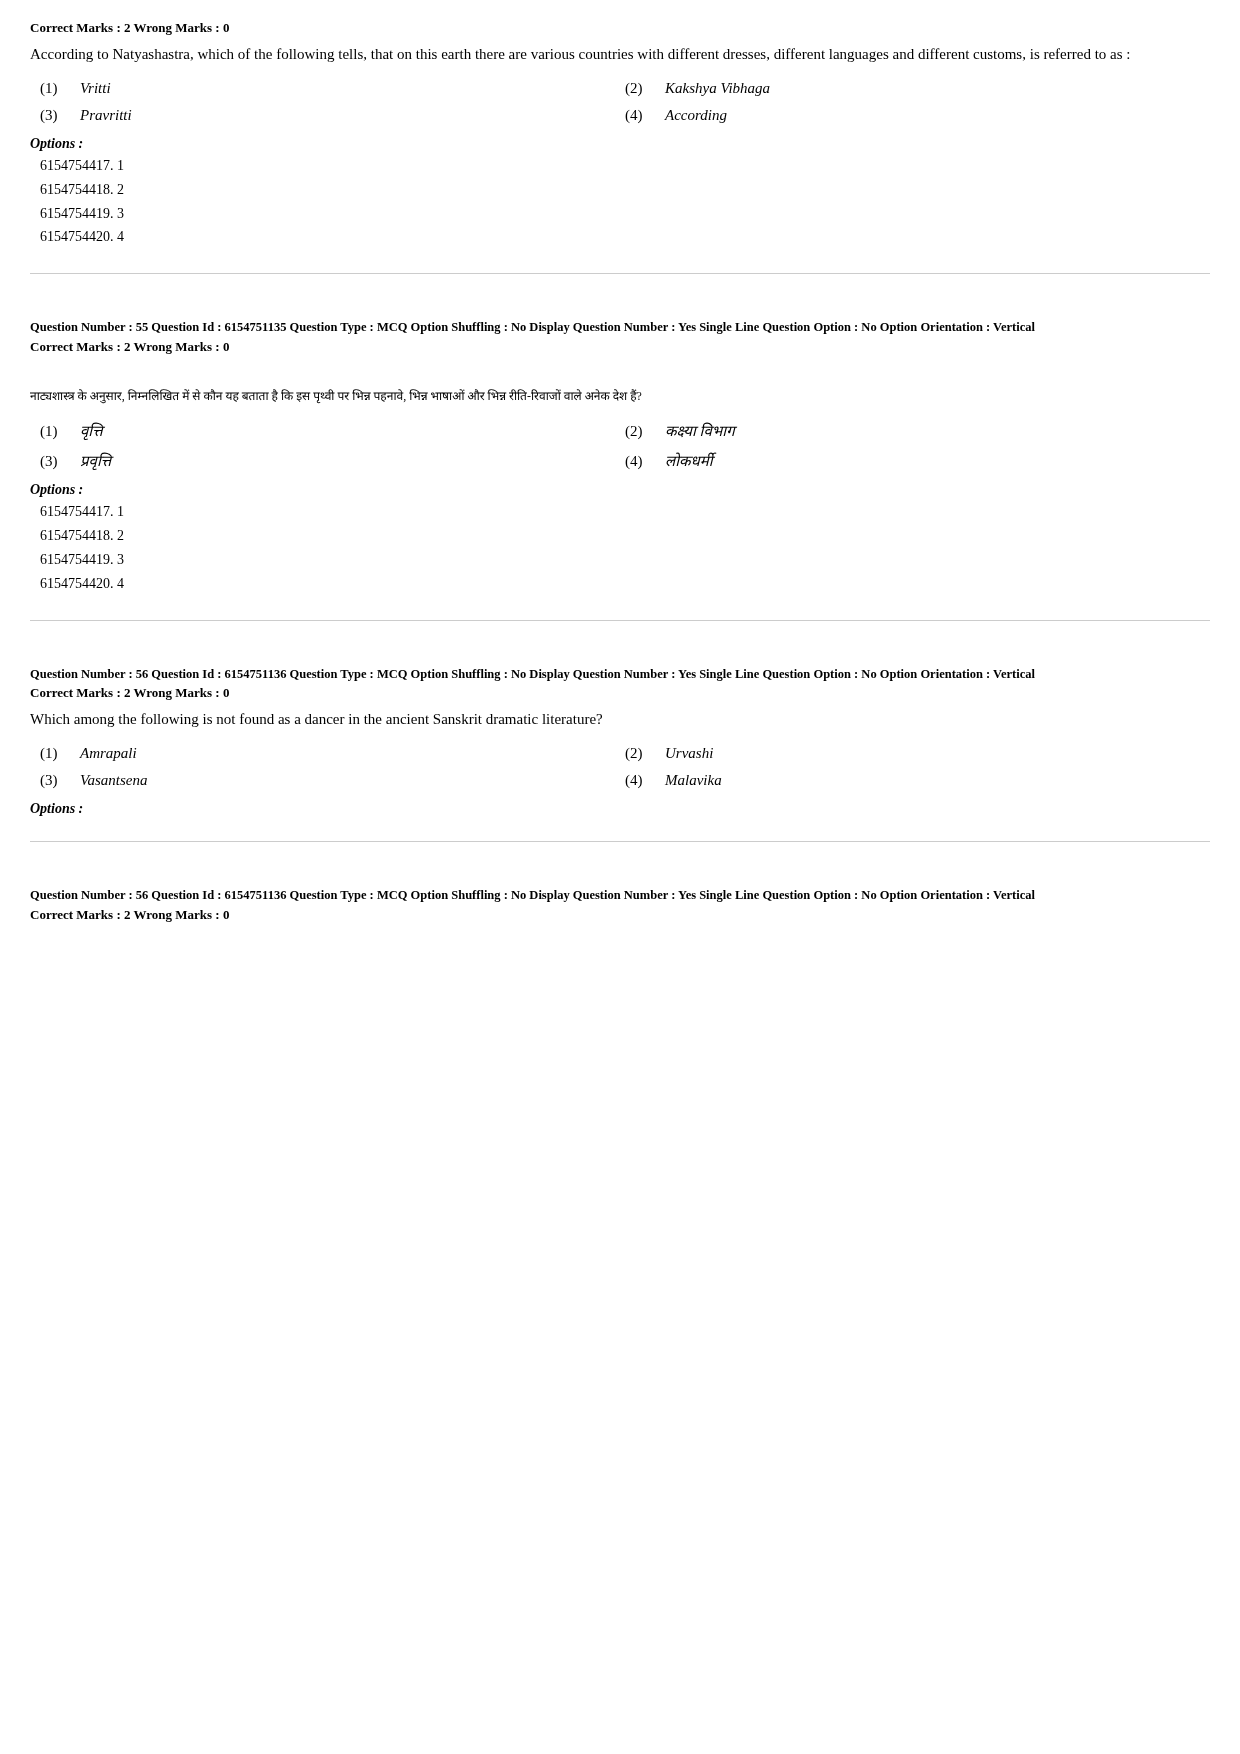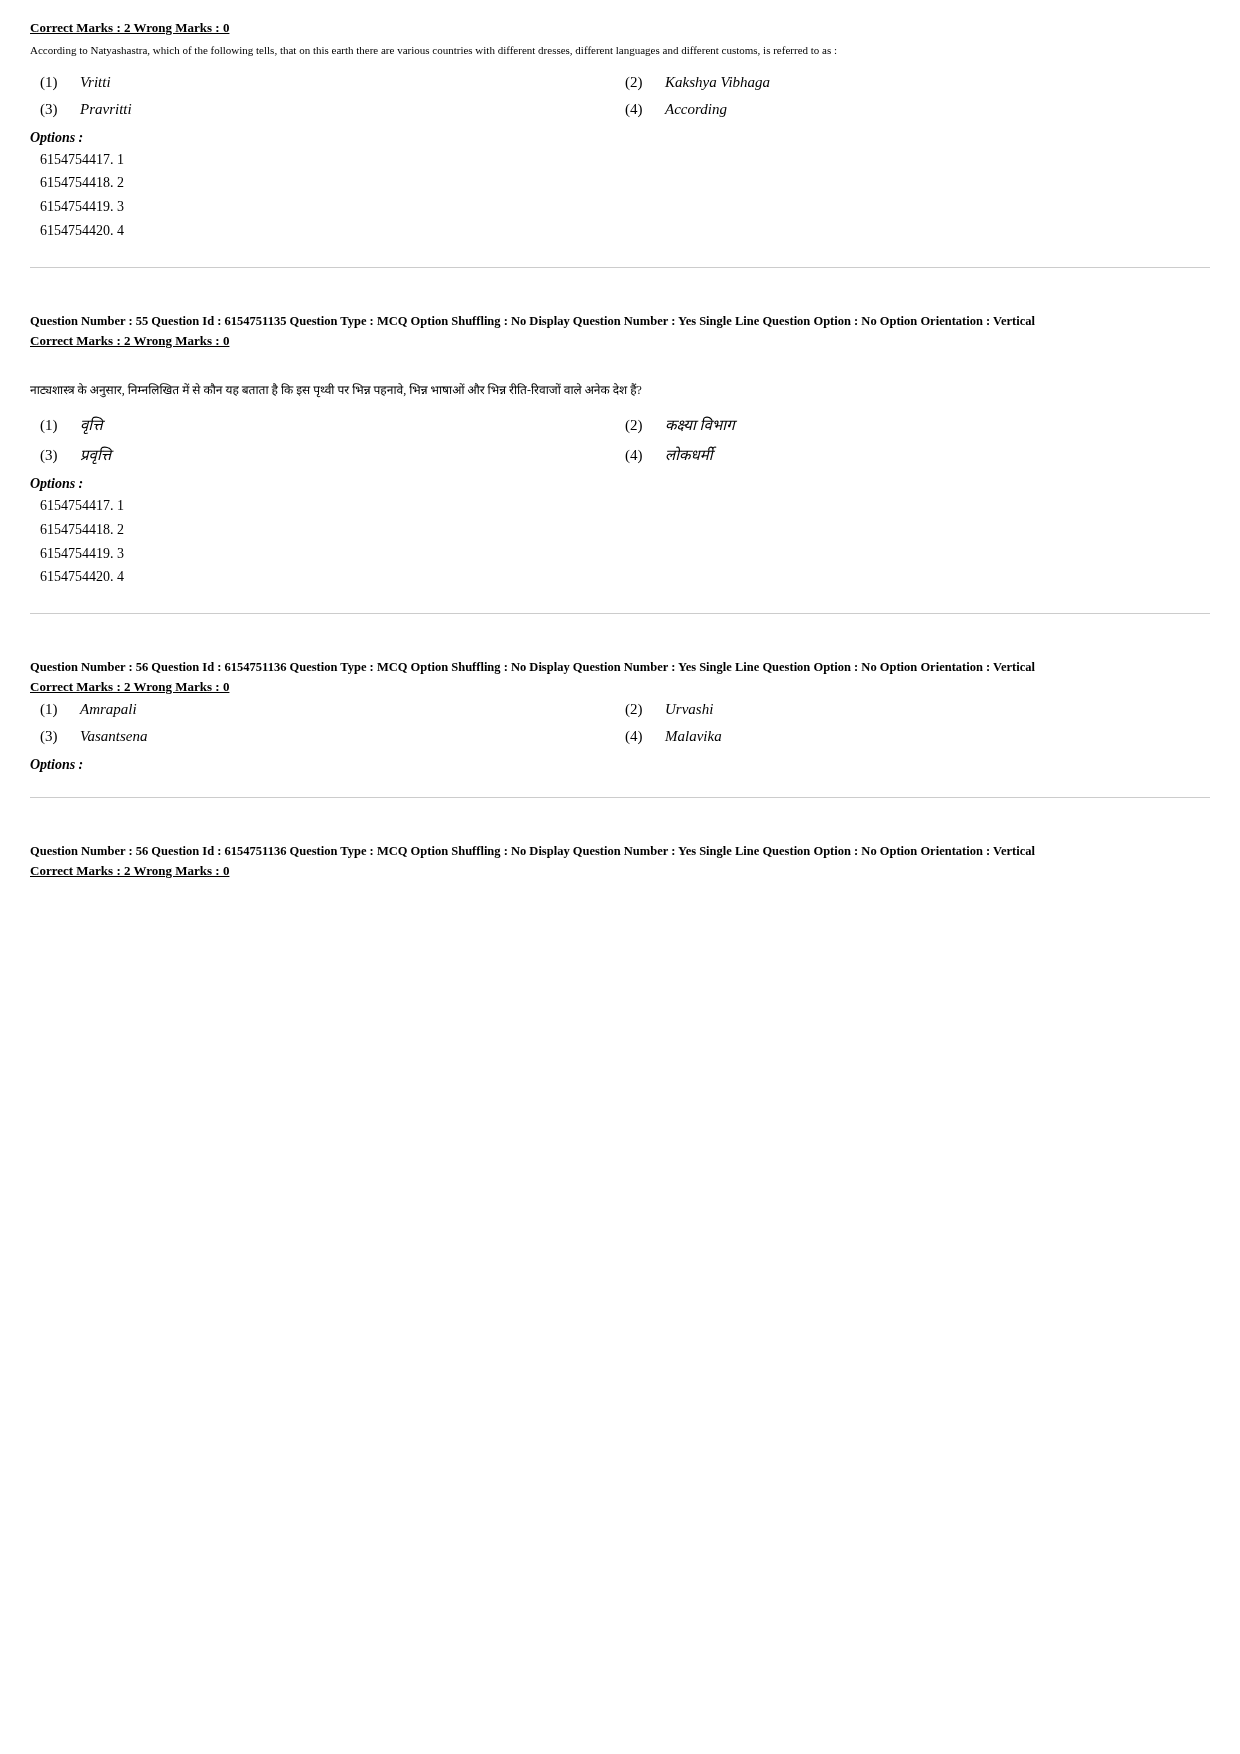--- a/index.html
+++ b/index.html
@@ -23,24 +23,23 @@
       font-size: 12.5px;
       font-weight: bold;
       line-height: 1.5;
       margin-bottom: 2px;
       margin-top: 44px;
     }
     .marks-info {
       font-size: 13px;
       font-weight: bold;
       margin-bottom: 6px;
-      text-decoration: underline;
     }
     .question-text {
-      font-size: 11px;
+      font-size: 15px;
       line-height: 1.6;
       margin-bottom: 14px;
       text-align: justify;
     }
     .options-grid {
       display: grid;
       grid-template-columns: 1fr 1fr;
       row-gap: 10px;
       margin-bottom: 12px;
       padding-left: 10px;
@@ -147,20 +146,21 @@
     <div>6154754419. 3</div>
     <div>6154754420. 4</div>
   </div>
 </div>
 
 <hr class="divider">
 
 <div class="question-block">
   <div class="meta-info">Question Number : 56  Question Id : 6154751136  Question Type : MCQ  Option Shuffling : No  Display Question Number : Yes  Single Line Question Option : No  Option Orientation : Vertical</div>
   <div class="marks-info">Correct Marks : 2  Wrong Marks : 0</div>
+  <div class="question-text">Which among the following is not found as a dancer in the ancient Sanskrit dramatic literature?</div>
   <div class="options-grid">
     <div class="option-item">
       <span class="option-num">(1)</span>
       <span class="option-text">Amrapali</span>
     </div>
     <div class="option-item">
       <span class="option-num">(2)</span>
       <span class="option-text">Urvashi</span>
     </div>
     <div class="option-item">

